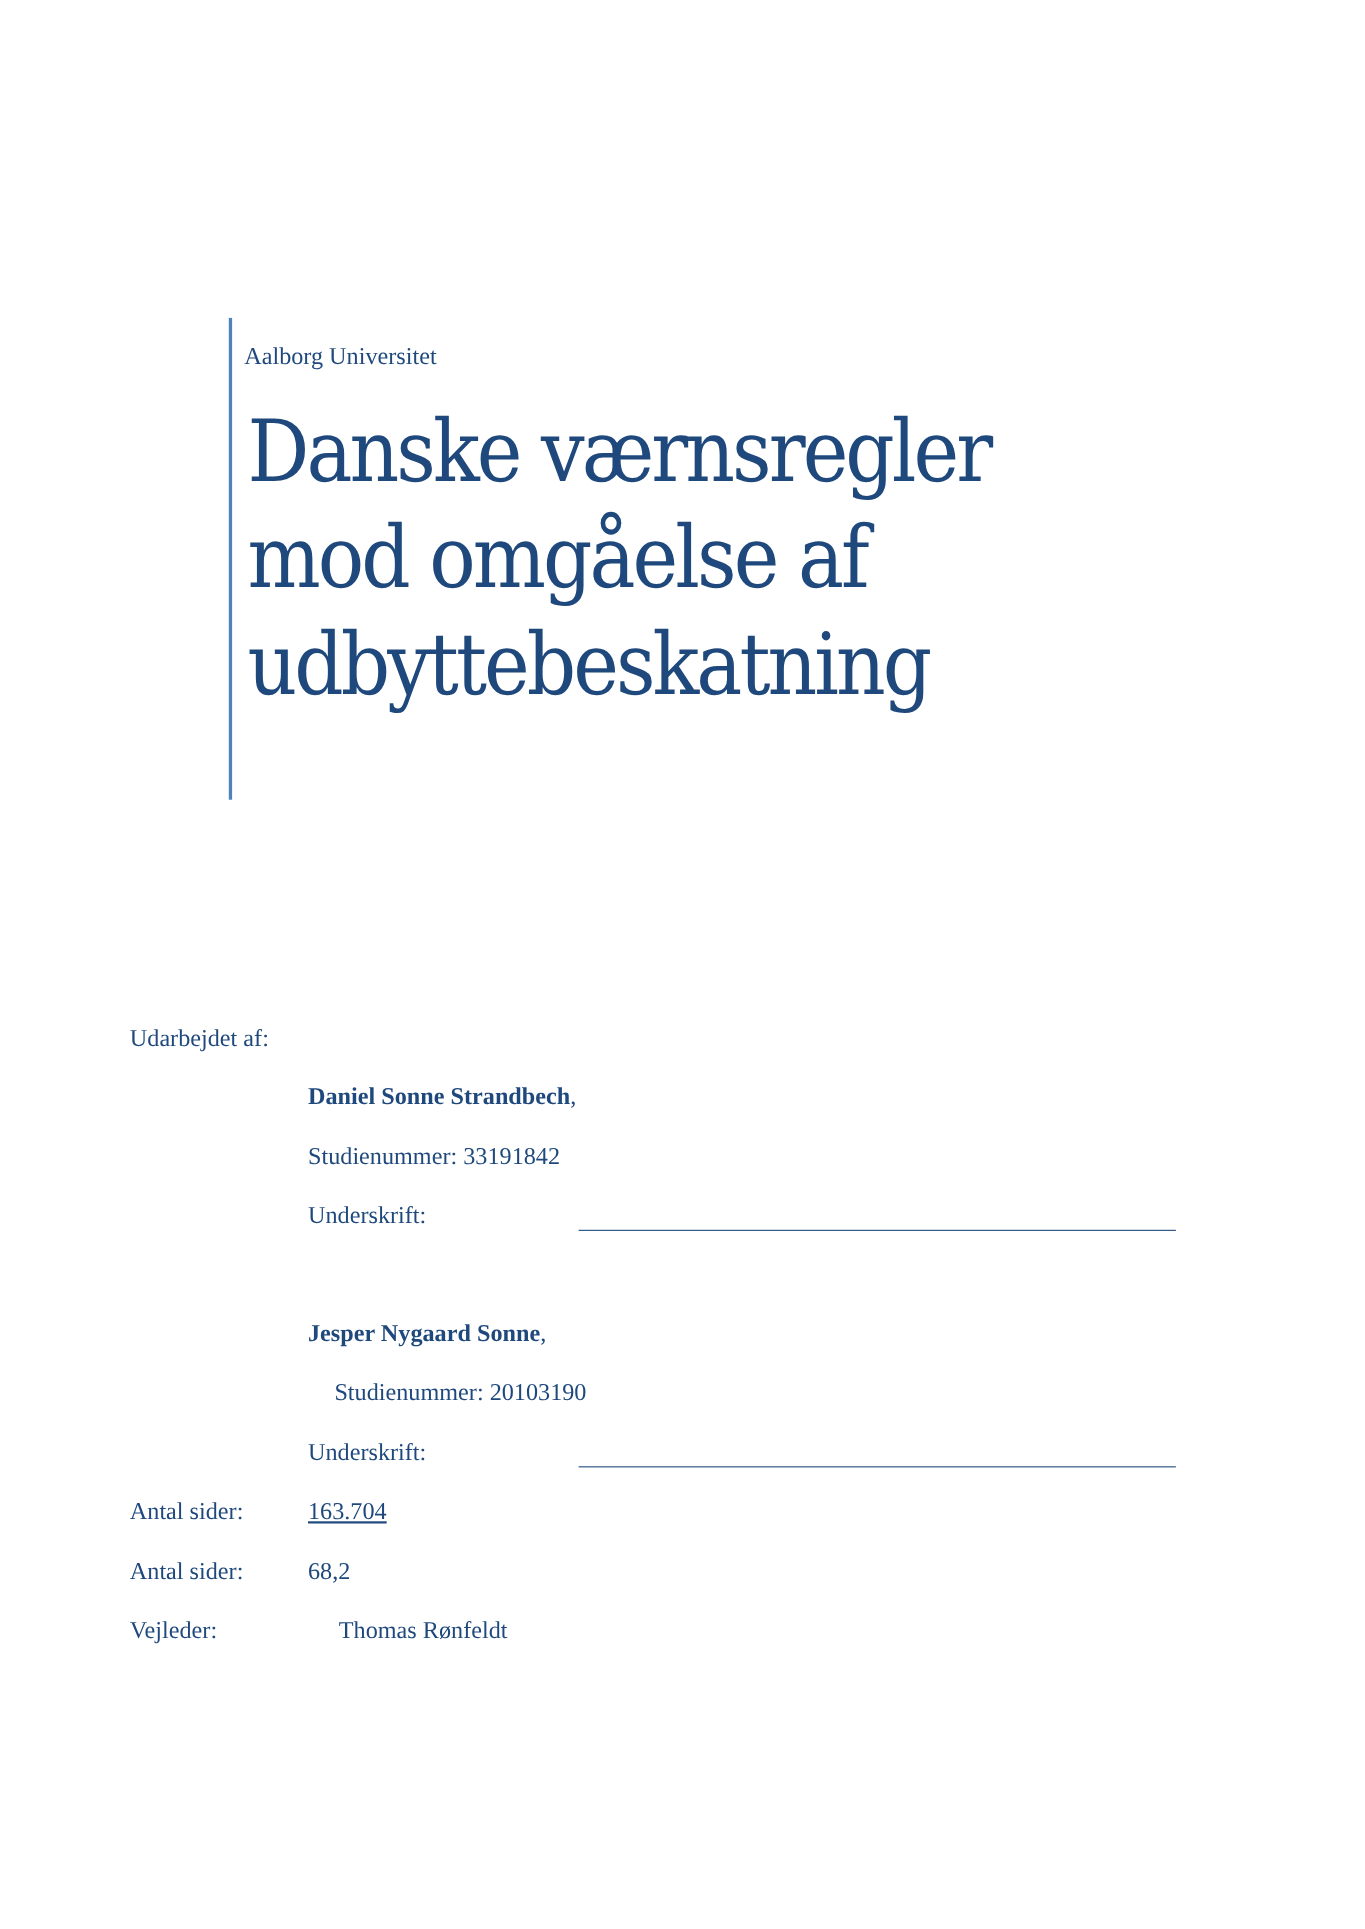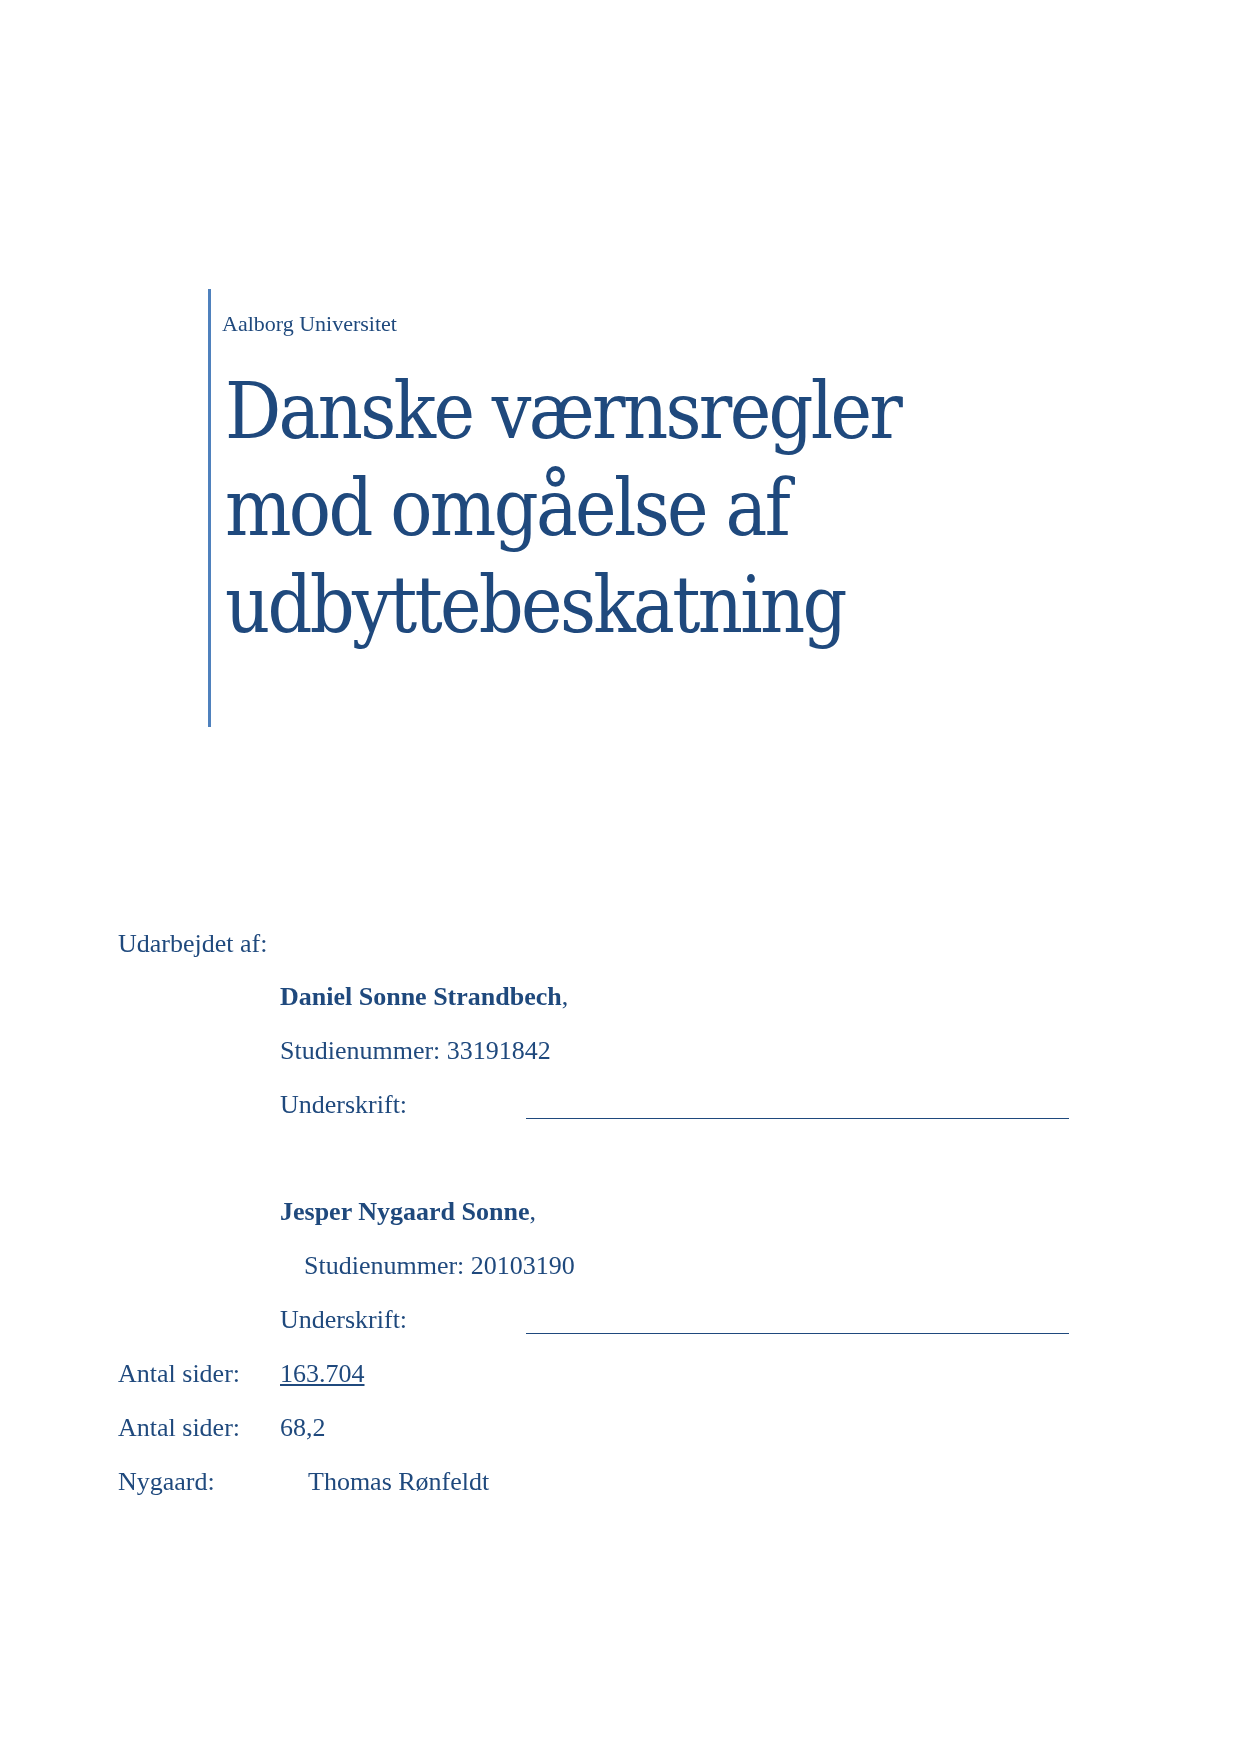--- a/index.html
+++ b/index.html
@@ -50,21 +50,21 @@
       letter-spacing: -3px;
       color: #1f497d;
       transform: scaleX(0.9);
       transform-origin: left top;
       margin: 0;
       font-weight: normal;
     }
     .title span { display: block; white-space: nowrap; }
     .row {
       position: absolute;
-      font-size: 26px;
+      font-size: 22px;
       line-height: 26px;
       color: #1f497d;
       white-space: nowrap;
     }
     .bold { font-weight: bold; }
     .sig-line {
       position: absolute;
       left: 526px;
       width: 543px;
       height: 0;
@@ -107,16 +107,16 @@
   </div>
   <div class="row" style="left:280px; top:1307px;">Underskrift:</div>
   <div class="sig-line" style="top:1333px;"></div>
 
   <div class="row" style="left:118px; top:1361px;">Antal sider:</div>
   <div class="row" style="left:280px; top:1361px;text-decoration:underline;">163.704</div>
 
   <div class="row" style="left:118px; top:1415px;">Antal sider:</div>
   <div class="row" style="left:280px; top:1415px;">68,2</div>
 
-  <div class="row" style="left:118px; top:1469px;">Nygaard:</div>
+  <div class="row" style="left:118px; top:1469px;">Vejleder:</div>
   <div class="row" style="left:280px; top:1469px;margin-left:28px;">Thomas Rønfeldt</div>
 
 </div>
 
 </body></html>

